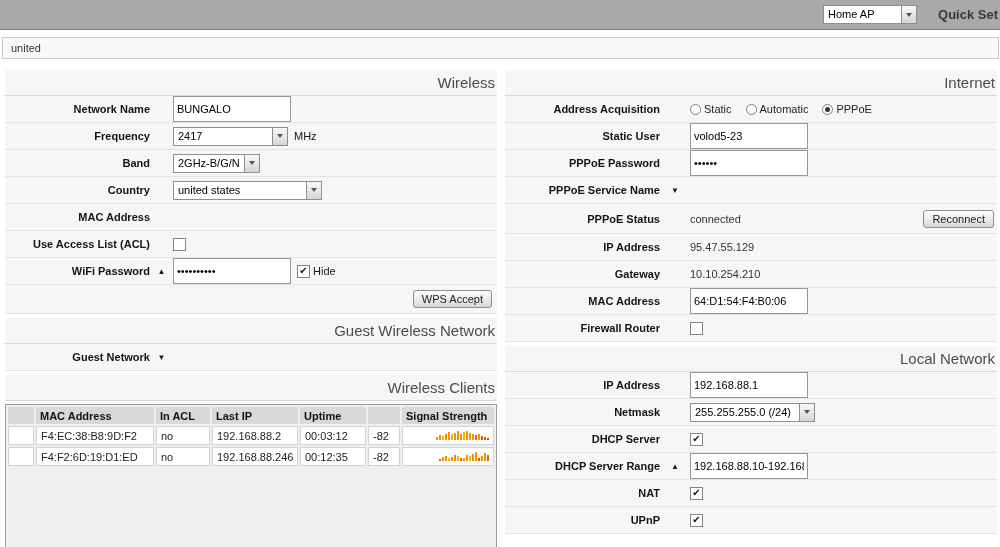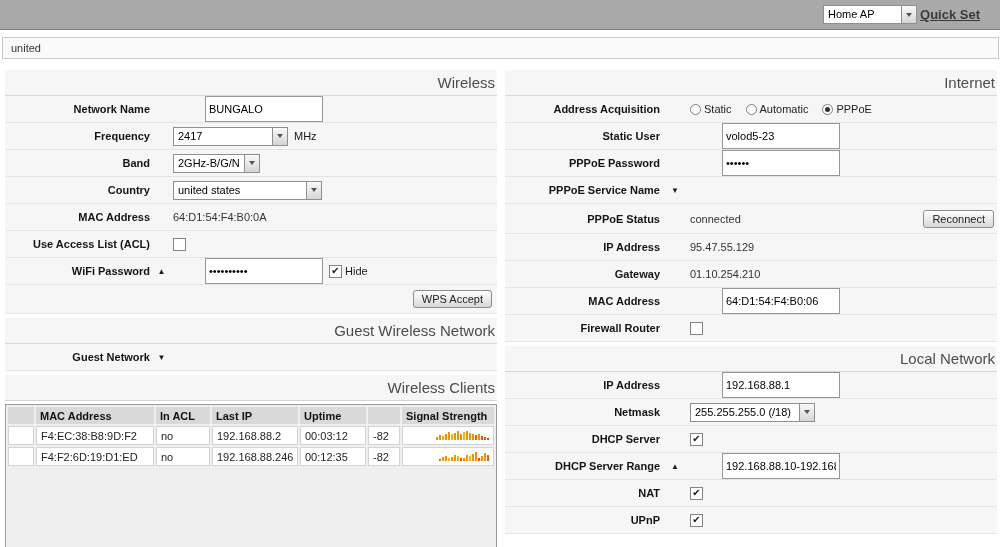--- a/index.html
+++ b/index.html
@@ -3,21 +3,21 @@
 <meta charset="utf-8">
 <style>
   * { box-sizing: border-box; margin: 0; padding: 0; }
   html,body { width:1000px; height:547px; overflow:hidden; background:#fff;
     font-family:"Liberation Sans", sans-serif; font-size:11px; color:#222; }
 
   
   .topbar { position:absolute; top:0; left:0; width:1000px; height:30px;
     background:#a9a9a9; border-bottom:1px solid #7d7d7d; }
   .profile-combo { position:absolute; top:5px; right:83px; width:94px; height:19px; }
-  .topbar-title { position:absolute; top:7px; right:20px; font-size:13px; font-weight:bold; color:#3a3a3a;text-decoration:underline; }
+  .topbar-title { position:absolute; top:7px; right:2px; font-size:13px; font-weight:bold; color:#3a3a3a; }
 
   
   .active-bar { position:absolute; top:37px; left:2px; width:997px; height:22px;
     border:1px solid #c9c9c9; background:#fafafa; line-height:20px; padding-left:8px; color:#333; }
 
   
   .col { position:absolute; top:70px; width:492px; }
   .col-left  { left:5px; }
   .col-right { left:505px; }
   .section { margin-top:0; }
@@ -33,21 +33,21 @@
   .lbl { width:145px; text-align:right; font-weight:bold; color:#141414; flex:none; }
   .col-right .lbl { width:155px; }
   .arrow-slot { width:23px; flex:none; text-align:center; font-size:8px; color:#1a1a1a; }
   .col-right .arrow-slot { width:30px; }
   .ctrl { flex:1; display:flex; align-items:center; min-width:0; }
 
   .static-val { color:#333; }
 
   
   input.txt { height:19px; border:1px solid #979797; background:#fff; padding:12px 3px;
-    font-family:"Liberation Sans", sans-serif; font-size:11px; color:#000; width:118px;margin-left:32px; }
+    font-family:"Liberation Sans", sans-serif; font-size:11px; color:#000; width:118px; }
   .combo { display:flex; height:19px; border:1px solid #8f8f8f; background:#fff; }
   .combo-text { flex:1; padding:0 4px; line-height:17px; white-space:nowrap; overflow:hidden; color:#000; }
   .combo-btn { width:15px; flex:none; border-left:1px solid #8f8f8f;
     background:linear-gradient(#f9f9f9,#d6d6d6); display:flex; align-items:center; justify-content:center; }
   .chevron { width:0; height:0; border-left:3px solid transparent; border-right:3px solid transparent;
     border-top:4px solid #555; }
   .unit { margin-left:6px; font-weight:normal; color:#141414; }
 
   
   .checkbox { width:13px; height:13px; background:#fff; border:1px solid #848484;
@@ -140,23 +140,20 @@
           <span class="combo-btn">
               <span class="chevron"></span>
             </span>
         </span>
       </span>
     </div>
 
     <div class="row">
       <span class="lbl">MAC Address</span>
       <span class="arrow-slot"></span>
-      <span class="ctrl">
-          <span class="static-val">64:D1:54:F4:B0:0A</span>
-        </span>
     </div>
 
     <div class="row">
       <span class="lbl">Use Access List (ACL)</span>
       <span class="arrow-slot"></span>
       <span class="ctrl">
           <span class="checkbox"></span>
         </span>
     </div>
 
@@ -329,21 +326,21 @@
       <span class="arrow-slot"></span>
       <span class="ctrl">
           <span class="static-val">95.47.55.129</span>
         </span>
     </div>
 
     <div class="row">
       <span class="lbl">Gateway</span>
       <span class="arrow-slot"></span>
       <span class="ctrl">
-          <span class="static-val">01.10.254.210</span>
+          <span class="static-val">10.10.254.210</span>
         </span>
     </div>
 
     <div class="row">
       <span class="lbl">MAC Address</span>
       <span class="arrow-slot"></span>
       <span class="ctrl">
           <input class="txt" type="text" value="64:D1:54:F4:B0:06" style="">
         </span>
     </div>
@@ -366,21 +363,21 @@
       <span class="ctrl">
           <input class="txt" type="text" value="192.168.88.1" style="">
         </span>
     </div>
 
     <div class="row">
       <span class="lbl">Netmask</span>
       <span class="arrow-slot"></span>
       <span class="ctrl">
         <span class="combo" style="width:125px">
-          <span class="combo-text">255.255.255.0 (/18)</span>
+          <span class="combo-text">255.255.255.0 (/24)</span>
           <span class="combo-btn">
               <span class="chevron"></span>
             </span>
         </span>
       </span>
     </div>
 
     <div class="row">
       <span class="lbl">DHCP Server</span>
       <span class="arrow-slot"></span>

